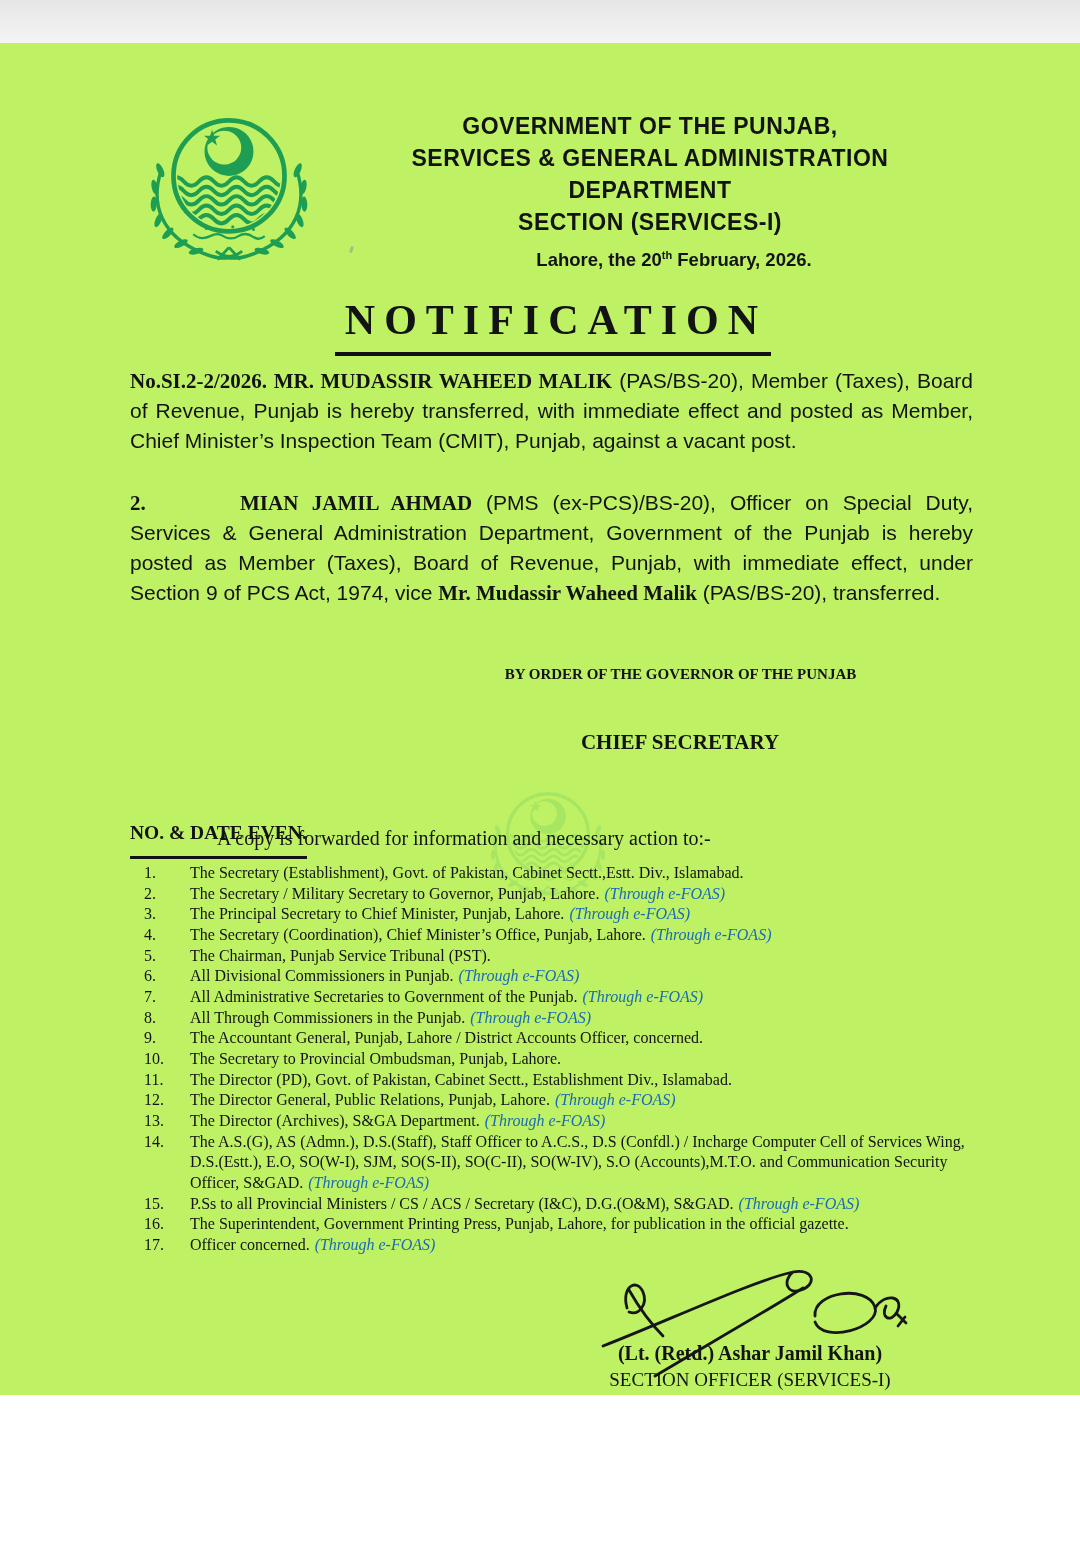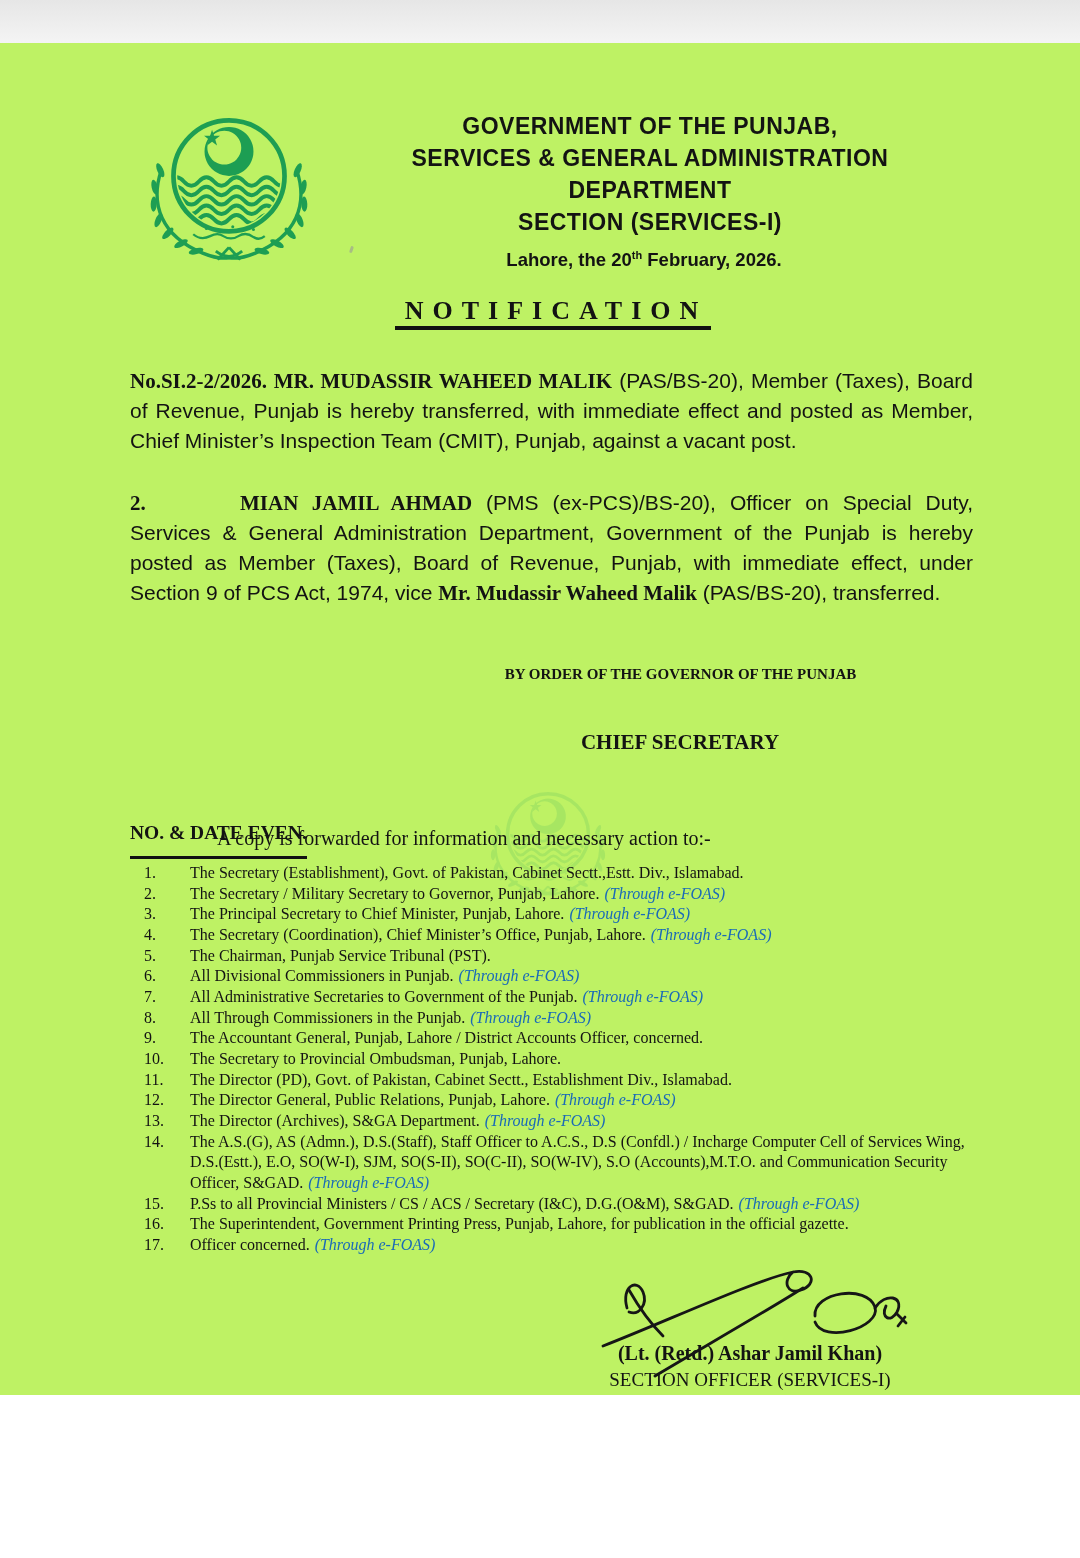--- a/index.html
+++ b/index.html
@@ -3,28 +3,28 @@
 <meta charset="utf-8">
 <style>
   html,body{margin:0;padding:0;background:#ffffff;}
   .page{position:relative;width:1080px;height:1395px;background:#bef264;overflow:hidden;
         font-family:"Liberation Sans",sans-serif;color:#131313;}
   .top-band{position:absolute;left:0;top:0;width:1080px;height:43px;
             background:linear-gradient(#e6e6e6,#f4f4f4);}
   .emblem{position:absolute;left:133px;top:110px;width:192px;height:160px;color:#1D9E53;}
   .header-block{position:absolute;left:320px;top:110px;width:660px;text-align:center;
                 font-weight:bold;font-size:23px;line-height:32px;letter-spacing:.5px;}
-  .date-line{position:absolute;left:314px;top:249px;width:660px;text-align:center;
+  .date-line{position:absolute;left:344px;top:249px;width:660px;text-align:center;
              font-weight:bold;font-size:18.5px;}
   .date-line sup{font-size:11px;}
   .speck{position:absolute;left:350px;top:246px;width:3px;height:7px;background:#9a9a9a;
          transform:rotate(18deg);border-radius:2px;opacity:.6;}
   .title-wrap{position:absolute;left:0;top:296px;width:1106px;text-align:center;}
   .title{display:inline-block;font-family:"Liberation Serif",serif;font-weight:bold;
-         font-size:26px;letter-spacing:9px;border-bottom:4px solid #111;padding:0 4px 0 10px;}
+         font-size:42px;letter-spacing:9px;border-bottom:4px solid #111;padding:0 4px 8px 10px;}
   .para{position:absolute;left:130px;width:843px;margin:0;text-align:justify;
         font-size:21px;line-height:30px;}
   .para1{top:366px;}
   .para2{top:488px;}
   .bs{font-family:"Liberation Serif",serif;font-weight:bold;}
   .num2{display:inline-block;width:110px;}
   .by-order{position:absolute;left:403px;top:666px;width:555px;text-align:center;
             font-family:"Liberation Serif",serif;font-weight:bold;font-size:15px;margin:0;}
   .signatory{position:absolute;left:500px;top:728px;width:360px;text-align:center;
              font-family:"Liberation Serif",serif;font-weight:bold;font-size:21px;line-height:28px;}

